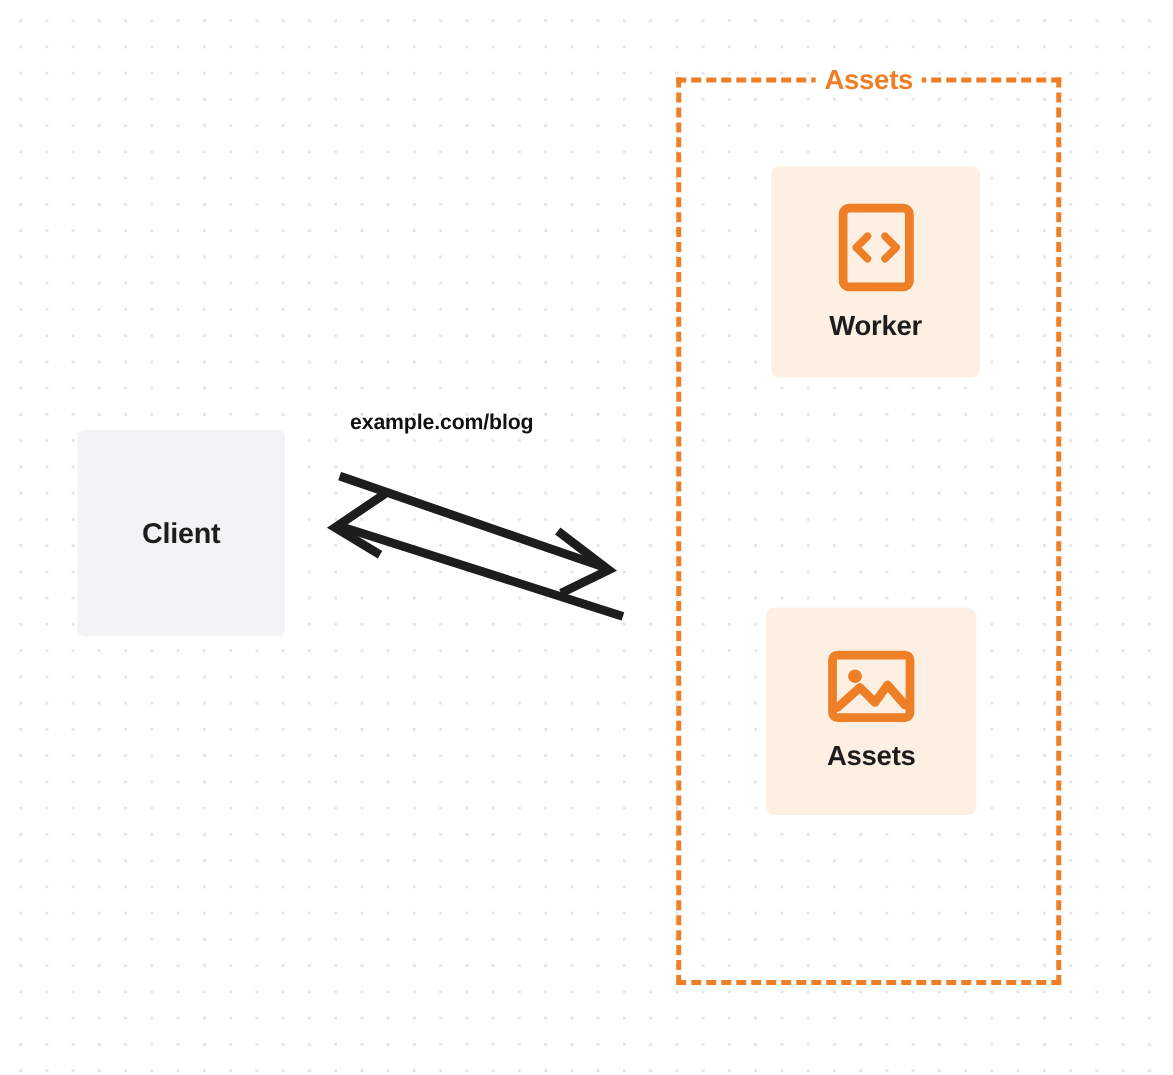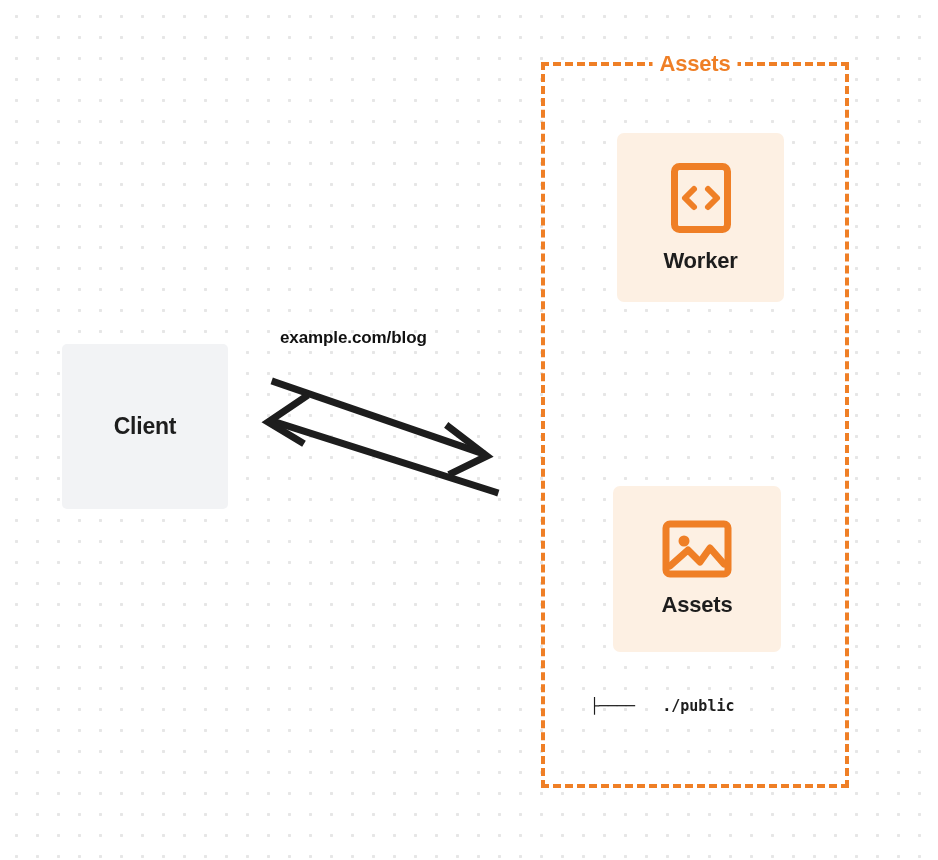--- a/index.html
+++ b/index.html
@@ -172,17 +172,16 @@
       <svg width="70" height="58" viewBox="0 0 70 58" xmlns="http://www.w3.org/2000/svg">
         <rect x="4" y="4" width="62" height="50" rx="4" ry="4" fill="none" stroke="#ef7f26" stroke-width="7"></rect>
         <circle cx="22" cy="21" r="5.5" fill="#ef7f26"></circle>
         <polyline points="8,46 26,30 38,42 48,28 62,44" fill="none" stroke="#ef7f26" stroke-width="7" stroke-linecap="round" stroke-linejoin="round"></polyline>
       </svg>
     </span>
     <span class="card-label">Assets</span>
   </div>
 
   <div id="asset-tree">
-    <div>├────   ./public</div>
     
   </div>
 
 </div>
 
 </body></html>

